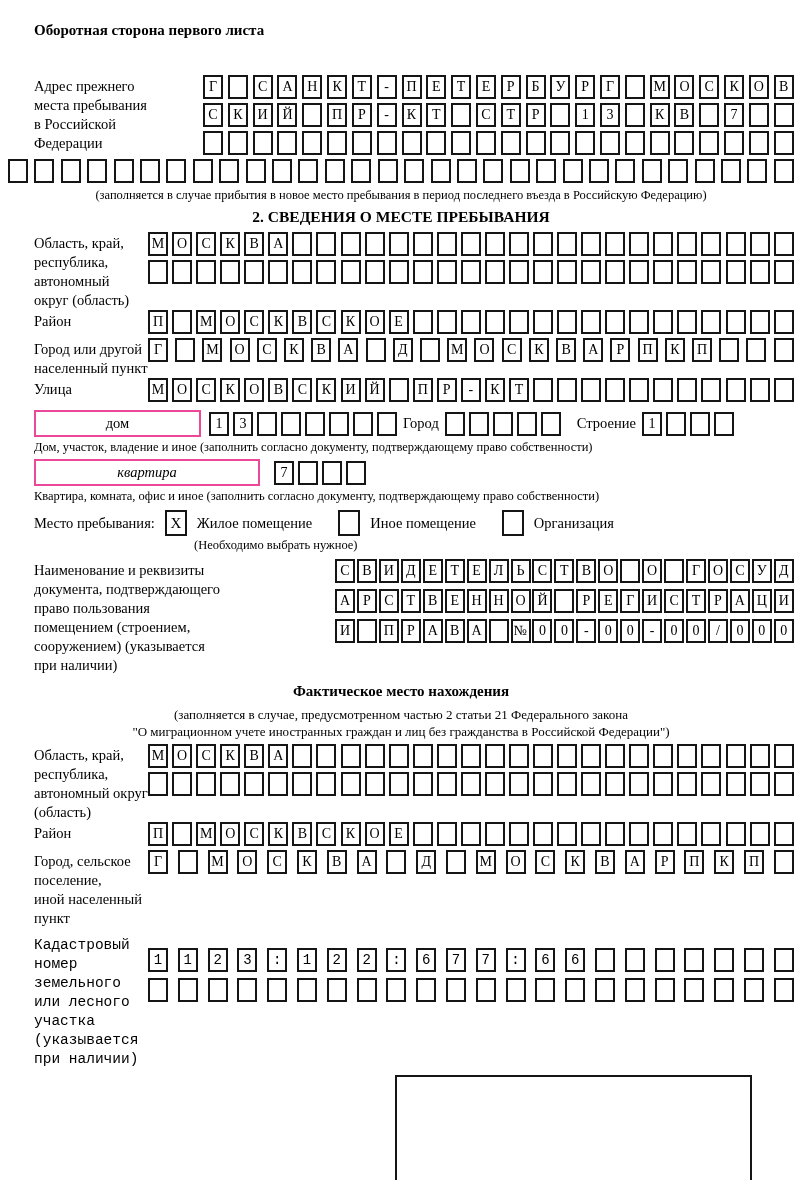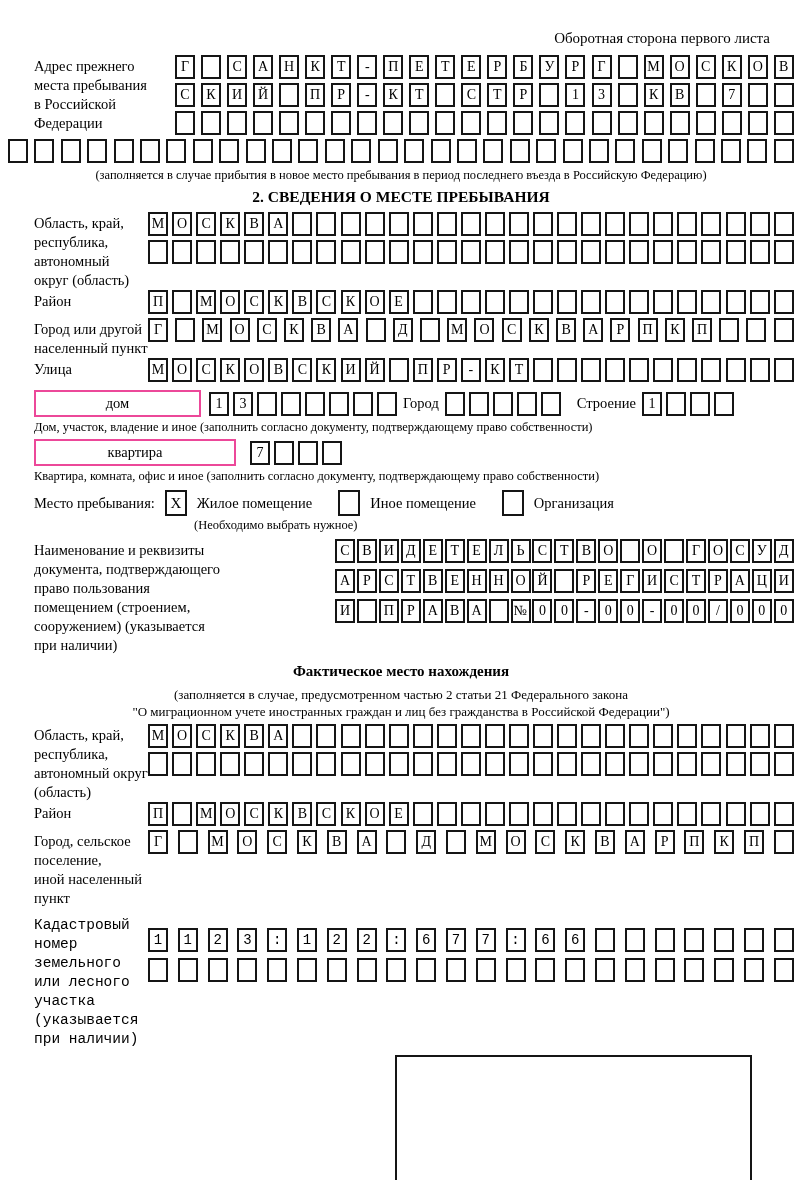--- a/index.html
+++ b/index.html
@@ -3,21 +3,21 @@
 <meta charset="utf-8">
 <style>
   * { margin:0; padding:0; box-sizing:border-box; }
   html,body { background:#fff; }
   body {
     width:800px; height:1180px;
     font-family:"Liberation Serif", serif;
     color:#000;
   }
   .page { width:800px; height:1180px; padding:6px 6px 0 34px; overflow:hidden; position:relative; background:#fff; }
-  .header-note { text-align:right; font-size:15px; margin-top:24px; padding-right:24px; }
+  .header-note { font-size:15px; margin-top:16px; padding-right:24px;font-weight:bold; }
 
   
   .block { display:flex; align-items:flex-start; }
   .lbl { font-size:14.5px; line-height:19px; white-space:pre-line; flex:0 0 141px; padding-top:2px; }
   .lbl.w2 { flex:0 0 114px; }
   .lbl.w3 { flex:0 0 301px; }
   .rows { flex:1 1 auto; min-width:0; }
 
   
   .cells-row { display:flex; justify-content:space-between; margin-bottom:4px; }
@@ -38,37 +38,37 @@
   .sub-caption { text-align:center; font-size:13px; line-height:17px; margin-left:-26px; }
 
   
   .inline-row { display:flex; align-items:center; margin-top:4px; margin-bottom:2px; }
   .named-rect {
     height:27px; border:2px solid #ec4899;
     display:flex; align-items:center; justify-content:center;
     font-size:14.5px; background:#fff;
   }
   .dom-rect { width:167px; }
-  .kv-rect { width:202px; }
+  .kv-rect { width:226px;font-style:italic; }
   .cells-inline { display:inline-flex; gap:4px; }
   .inline-label { font-size:14.5px; margin:0 6px; }
   .gap8 { width:8px; } .gap10 { width:10px; } .gap14 { width:14px; }
 
   
   .check-row { display:flex; align-items:center; margin-top:6px; }
   .check-row .lead { font-size:14.5px; margin-right:10px; }
   .checkbox {
     width:22px; height:26px; border:2px solid #151515;
     font-size:15px; line-height:22px; text-align:center; background:#fff;
     flex:0 0 auto;
   }
   .opt-label { font-size:14.5px; margin-left:10px; margin-right:26px; }
   .check-note { font-size:12.5px; margin:2px 0 6px 160px; }
 
-  .s1 { margin-top:8px; } .mt4 { margin-top:4px; } .mt6 { margin-top:6px;font-family:Liberation Mono, monospace; }
+  .s1 { margin-top:36px;gap:28px; } .mt4 { margin-top:4px; } .mt6 { margin-top:6px;font-family:Liberation Mono, monospace; }
 
   
   .stamp-box { width:357px; height:175px; border:2px solid #151515; margin-left:361px; margin-top:6px; background:#fff; }
 </style>
 </head>
 <body>
 
 <div class="page">
 
   <div class="header-note">Оборотная сторона первого листа</div>

